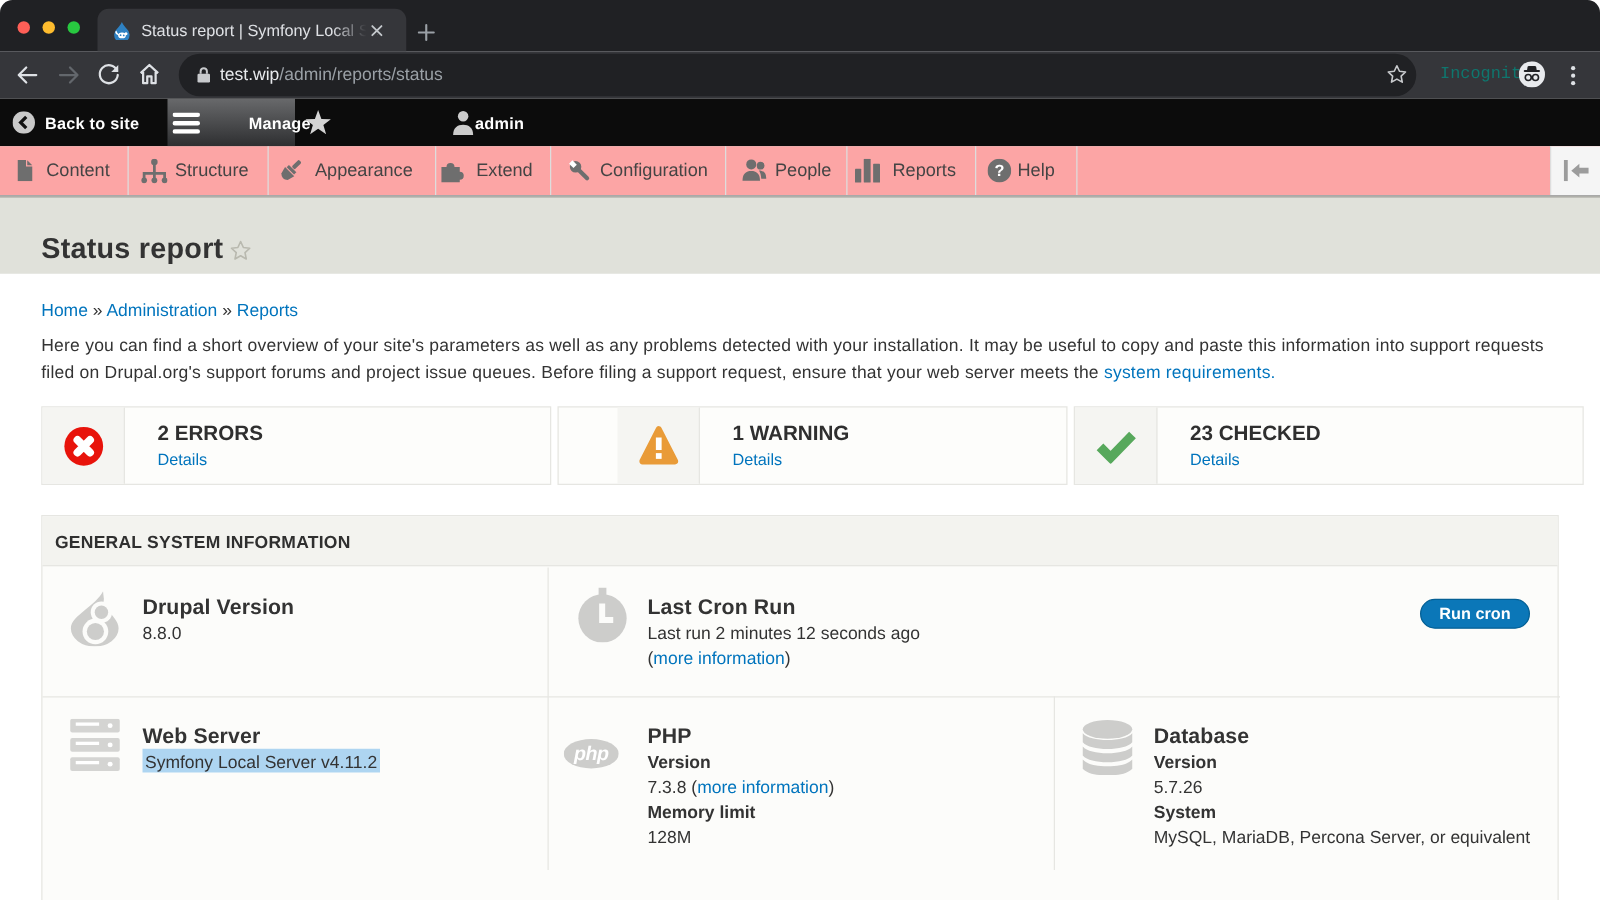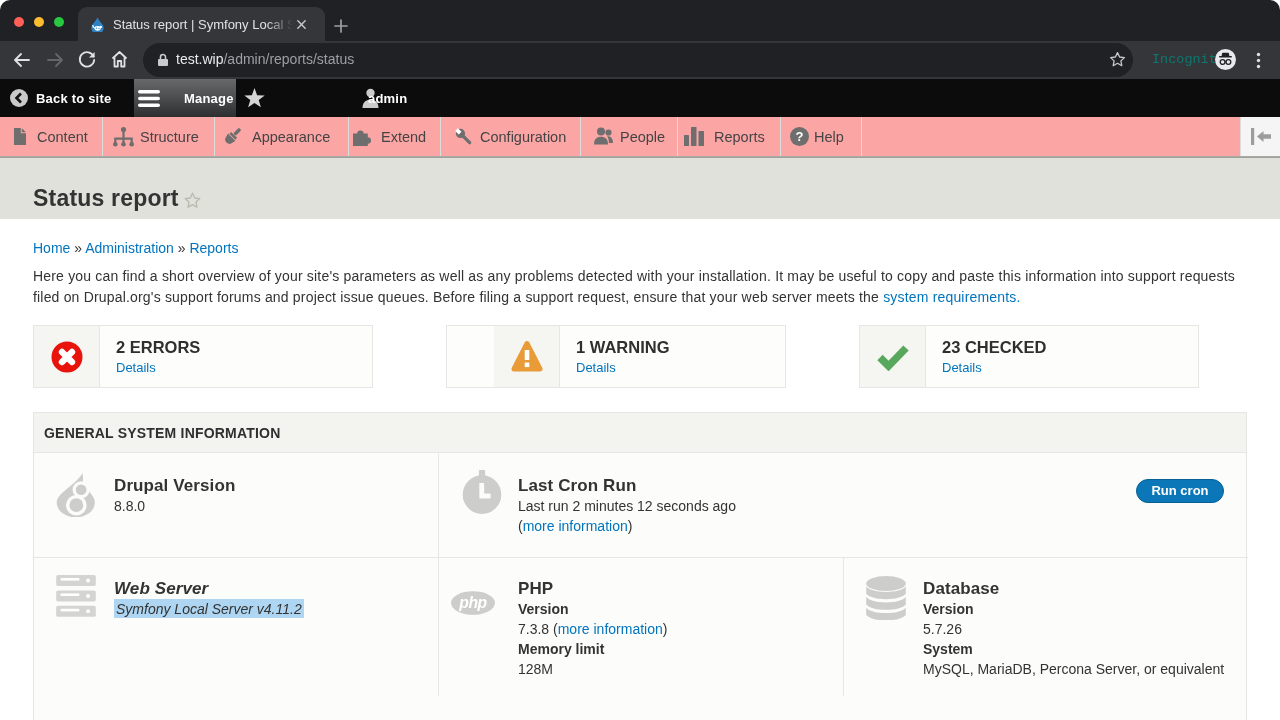--- a/index.html
+++ b/index.html
@@ -40,22 +40,22 @@
 #pagehead { position:absolute; left:0; top:157px; width:1280px; height:62px;
   background:#e0e1da; border-top:1px solid #9fa099; }
 #pagehead h1 { position:absolute; left:33px; top:27px; font-size:23px; color:#333;
   font-weight:bold; letter-spacing:0.2px; }
 
 #crumbs { position:absolute; left:33px; top:240px; font-size:14px; color:#333; }
 a { color:#0074bd; text-decoration:none; }
 #intro { position:absolute; left:33px; top:266px; width:1240px; font-size:14px;
   line-height:20.5px; color:#333; letter-spacing:0.18px; }
 
-.card { position:absolute; top:325px; width:340px; height:63px;
-  border:1px solid #e6e6e2; background:#fdfdfb; display:flex; }
+.card { position:absolute; top:325px; width:408px; height:63px;
+  border:1px solid #e6e6e2; background:#fdfdfb; display:flex;gap:10px; }
 .card .ic { width:66px; background:#f5f5f2; border-right:1px solid #e6e6e2;
   display:flex; align-items:center; justify-content:center; flex:none; }
 .card .tx { padding:12px 0 0 16px; }
 .card .tx b { font-size:16.5px; color:#2f2f2f; }
 .card .tx a { display:block; font-size:13px; margin-top:3px; }
 
 #panel { position:absolute; left:33px; top:412px; width:1214px; height:364px;
   border:1px solid #e6e6e2; background:#fcfcfa; }
 #panelhead { height:40px; background:#f3f3ef; border-bottom:1px solid #e6e6e2;
   font-weight:bold; font-size:14px; color:#2f2f2f; line-height:40px;
@@ -142,30 +142,30 @@
   <svg class="abs" style="left:10px; top:10px;" width="18" height="18" viewBox="0 0 18 18">
     <circle cx="9" cy="9" r="9" fill="#c9c9c9"></circle>
     <path d="M11 4.5 L6.5 9 L11 13.5" stroke="#111" stroke-width="2.6" fill="none"></path>
   </svg>
   <span class="adm-label" style="left:36px;">Back to site</span>
   <svg class="abs" style="left:138px; top:11px;" width="22" height="17" viewBox="0 0 22 17">
     <rect x="0" y="0" width="22" height="3.6" rx="1.8" fill="#fff"></rect>
     <rect x="0" y="6.7" width="22" height="3.6" rx="1.8" fill="#fff"></rect>
     <rect x="0" y="13.4" width="22" height="3.6" rx="1.8" fill="#fff"></rect>
   </svg>
-  <span class="adm-label" style="left:152px;padding-left:32px;">Manage</span>
+  <span class="adm-label" style="left:167px;padding-left:32px;">Manage</span>
   <svg class="abs" style="left:244px; top:9px;" width="21" height="20" viewBox="0 0 21 20">
     <path fill="#d4d4d4" d="M10.5 0 L13.1 7.2 L20.7 7.4 L14.7 12 L16.9 19.3 L10.5 15 L4.1 19.3 L6.3 12 L0.3 7.4 L7.9 7.2 Z"></path>
   </svg>
   <span class="adm-label" style="left:271px;margin-top:44px;">Shortcuts</span>
   <svg class="abs" style="left:361px; top:9px;" width="19" height="20" viewBox="0 0 19 20">
     <circle cx="9.5" cy="5" r="4.2" fill="#ccc"></circle>
     <path fill="#ccc" d="M1.5 20 C1.5 14 5 11.7 9.5 11.7 C14 11.7 17.5 14 17.5 20 Z"></path>
   </svg>
-  <span class="adm-label" style="left:368px;">admin</span>
+  <span class="adm-label" style="left:380px;">admin</span>
 </div>
 
 <div id="menubar">
   <div class="mi" style="left:0; width:103px;"></div>
   <div class="mi" style="left:103px; width:112px;"></div>
   <div class="mi" style="left:215px; width:134px;"></div>
   <div class="mi" style="left:349px; width:92px;"></div>
   <div class="mi" style="left:441px; width:140px;"></div>
   <div class="mi" style="left:581px; width:97px;"></div>
   <div class="mi" style="left:678px; width:103px;"></div>
@@ -294,21 +294,21 @@
   <div class="cell" style="left:404px; top:41px; width:810px; height:103px;">
     <svg class="icon" style="left:22px; top:16px;" width="37" height="41" viewBox="0 0 37 41">
       <rect x="15.6" y="0" width="5.8" height="8" fill="#cdcdcb"></rect>
       <circle cx="18.5" cy="23" r="18" fill="#cdcdcb"></circle>
       <path fill="#fcfcfa" d="M16 12 h4.5 v14.5 h-4.5z M16 21.9 h10.5 v4.6 h-10.5z"></path>
     </svg>
     <div class="body"><b class="t">Last Cron Run</b><br>Last run 2 minutes 12 seconds ago<br>(<a href="#">more information</a>)</div>
     <div id="runcron">Run cron</div>
   </div>
 
-  <div class="cell" style="left:0; top:144px; width:404px; height:139px;font-style:italic;">
+  <div class="cell" style="left:0; top:144px; width:404px; height:139px;">
     <svg class="icon" style="left:20px; top:18px;" width="36" height="40" viewBox="0 0 36 40">
       <g fill="#d4d4d2">
         <rect x="0" y="0" width="36" height="10" rx="1.5"></rect>
         <rect x="0" y="14" width="36" height="10" rx="1.5"></rect>
         <rect x="0" y="28" width="36" height="10" rx="1.5"></rect>
       </g>
       <g fill="#fff">
         <rect x="4" y="2.7" width="17" height="2.4"></rect>
           <circle cx="29" cy="5" r="1.8"></circle>
         <rect x="4" y="16.7" width="17" height="2.4"></rect>

